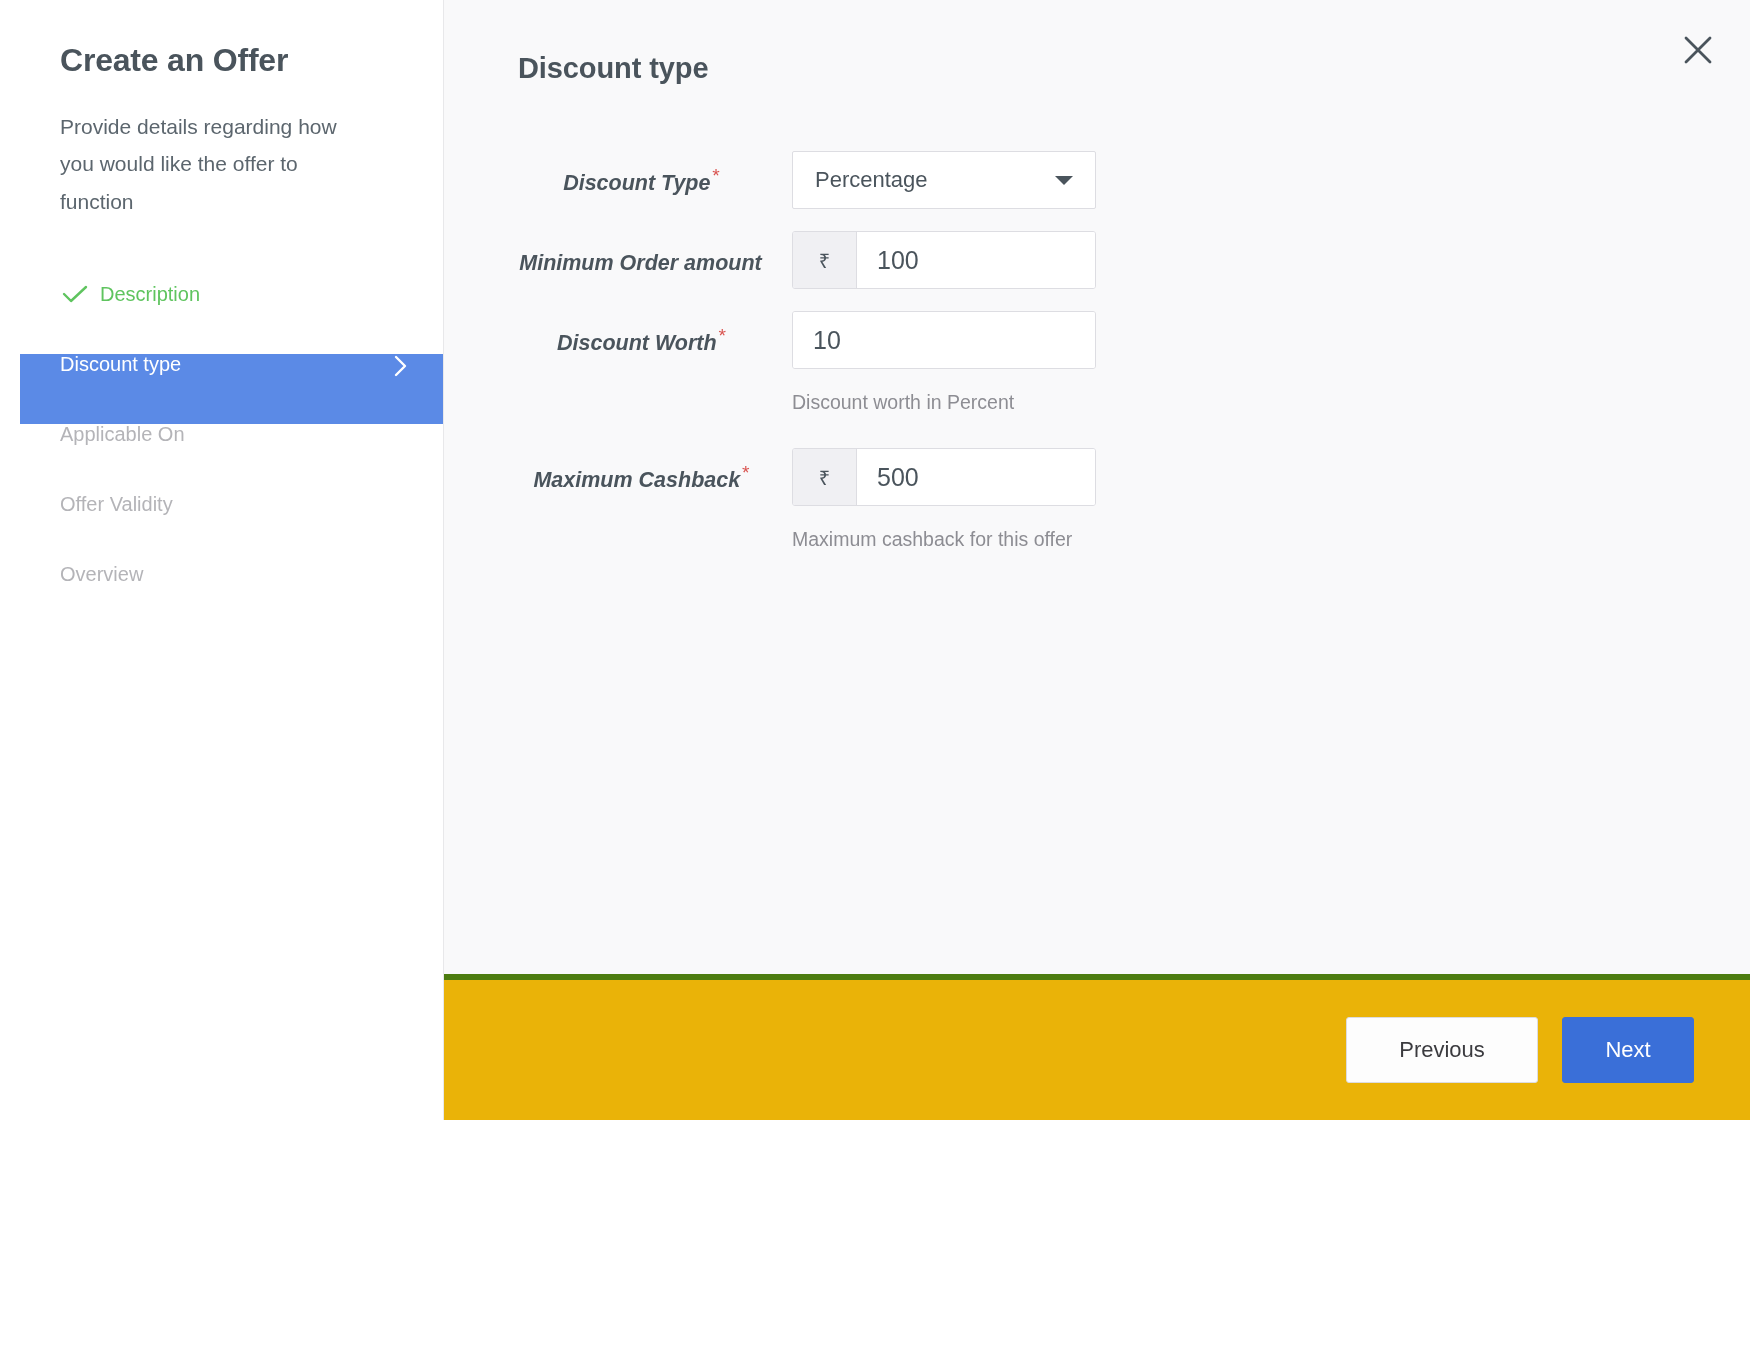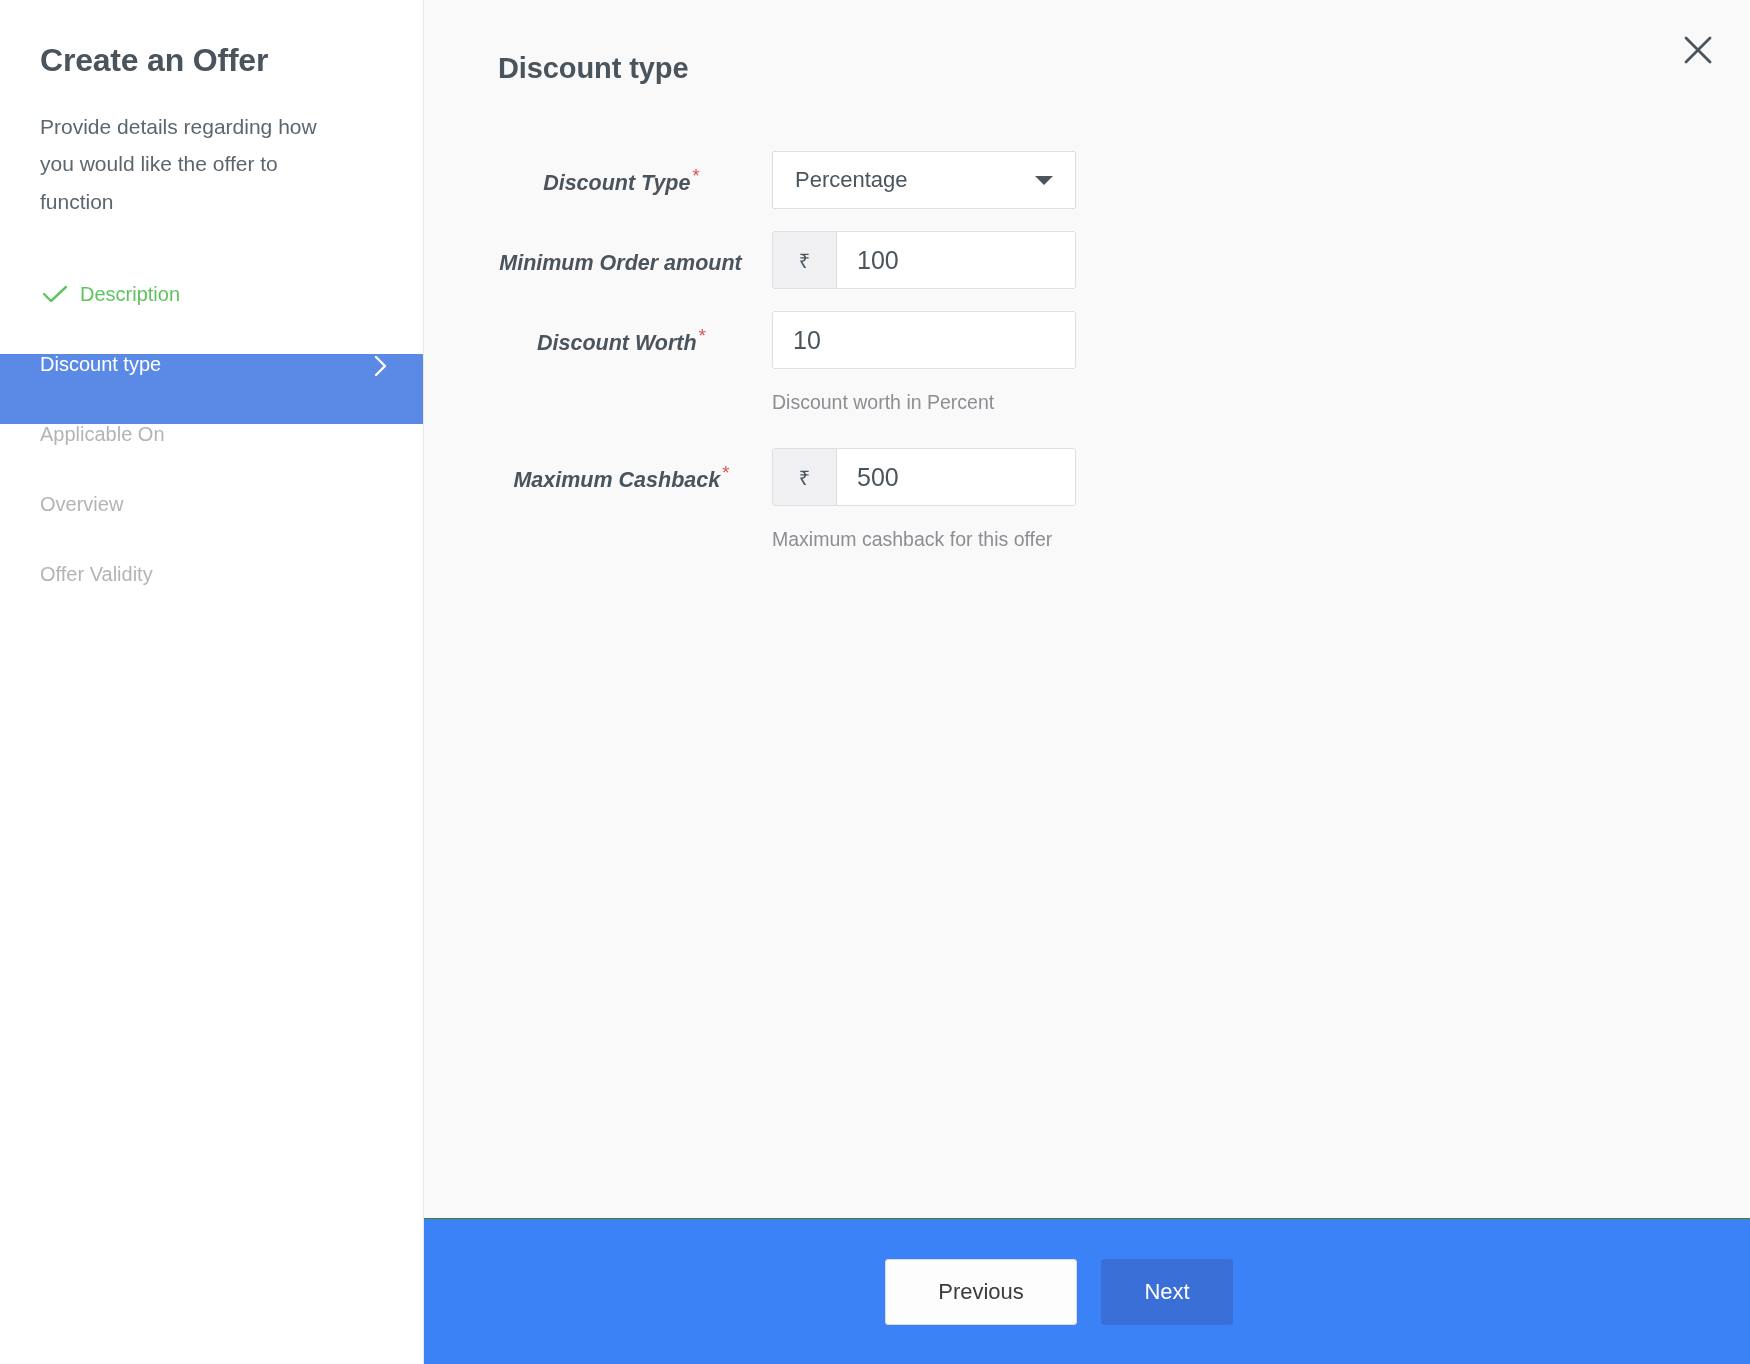--- a/index.html
+++ b/index.html
@@ -6,23 +6,24 @@
   html, body {
     width: 1750px;
     height: 1364px;
     overflow: hidden;
     font-family: "Liberation Sans", sans-serif;
     background: #ffffff;
   }
   .modal {
     position: relative;
     width: 1750px;
-    height: 1364px;
-    display: flex;
-    background: #ffffff;
+    height: 1120px;
+    display: flex;
+    background: #ffffff;
+    padding-left: 20px;
   }
 
   
   .sidebar {
     width: 424px;
     min-width: 424px;
     height: 100%;
     background: #ffffff;
     border-right: 1px solid #e8e8ea;
     padding-top: 42px;
@@ -191,25 +192,25 @@
     font-size: 19.5px;
     color: #8d8d93;
     margin-top: 22px;
     white-space: nowrap;
   }
 
   
   .footer {
     height: 146px;
     min-height: 146px;
-    border-top: 1px solid #4d7c0f;
-    background: #3b82f6;
-    display: flex;
-    align-items: center;
-    justify-content: center;
+    border-top: 6px solid #4d7c0f;
+    background: #eab308;
+    display: flex;
+    align-items: center;
+    justify-content: flex-end;
     padding-right: 56px;
     gap: 24px;
   }
   .btn {
     font-family: "Liberation Sans", sans-serif;
     font-size: 22px;
     border-radius: 3px;
     cursor: pointer;
     height: 66px;
     display: inline-flex;
@@ -256,25 +257,25 @@
               <path d="M3 3 L12 12 L3 21" fill="none" stroke="#ffffff" stroke-width="2.4" stroke-linecap="round" stroke-linejoin="round"></path>
             </svg>
         </span>
       </div>
 
       <div class="step">
         <span class="step-label">Applicable On</span>
       </div>
 
       <div class="step">
+        <span class="step-label">Offer Validity</span>
+      </div>
+
+      <div class="step">
         <span class="step-label">Overview</span>
-      </div>
-
-      <div class="step">
-        <span class="step-label">Offer Validity</span>
       </div>
 
     </nav>
   </aside>
 
   <section class="content">
 
     <div class="close-btn">
       <svg width="34" height="34" viewBox="0 0 34 34">
           <path d="M5 5 L29 29 M29 5 L5 29" fill="none" stroke="#4a545c" stroke-width="2.8" stroke-linecap="round"></path>

